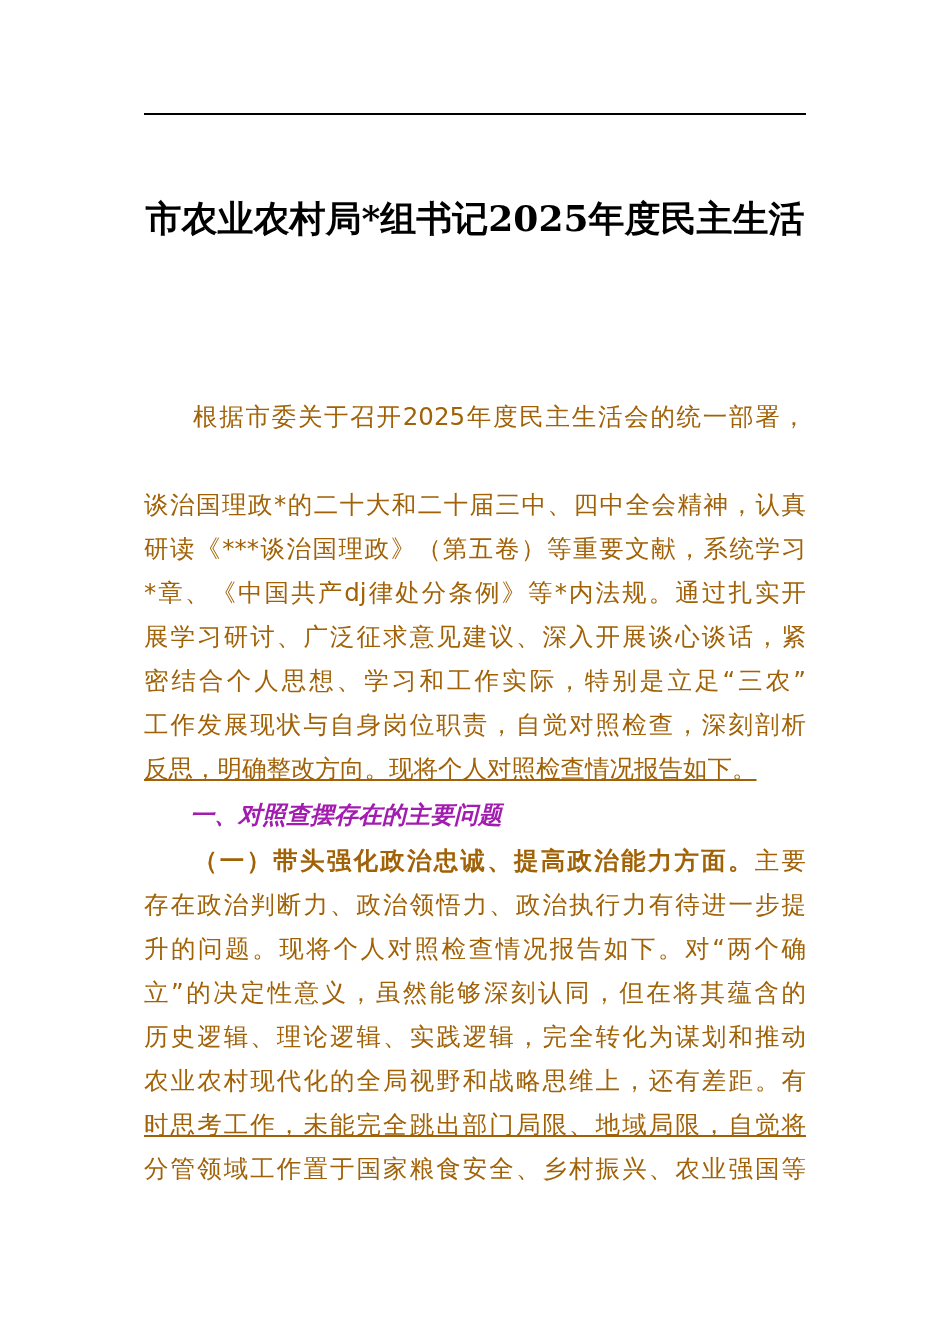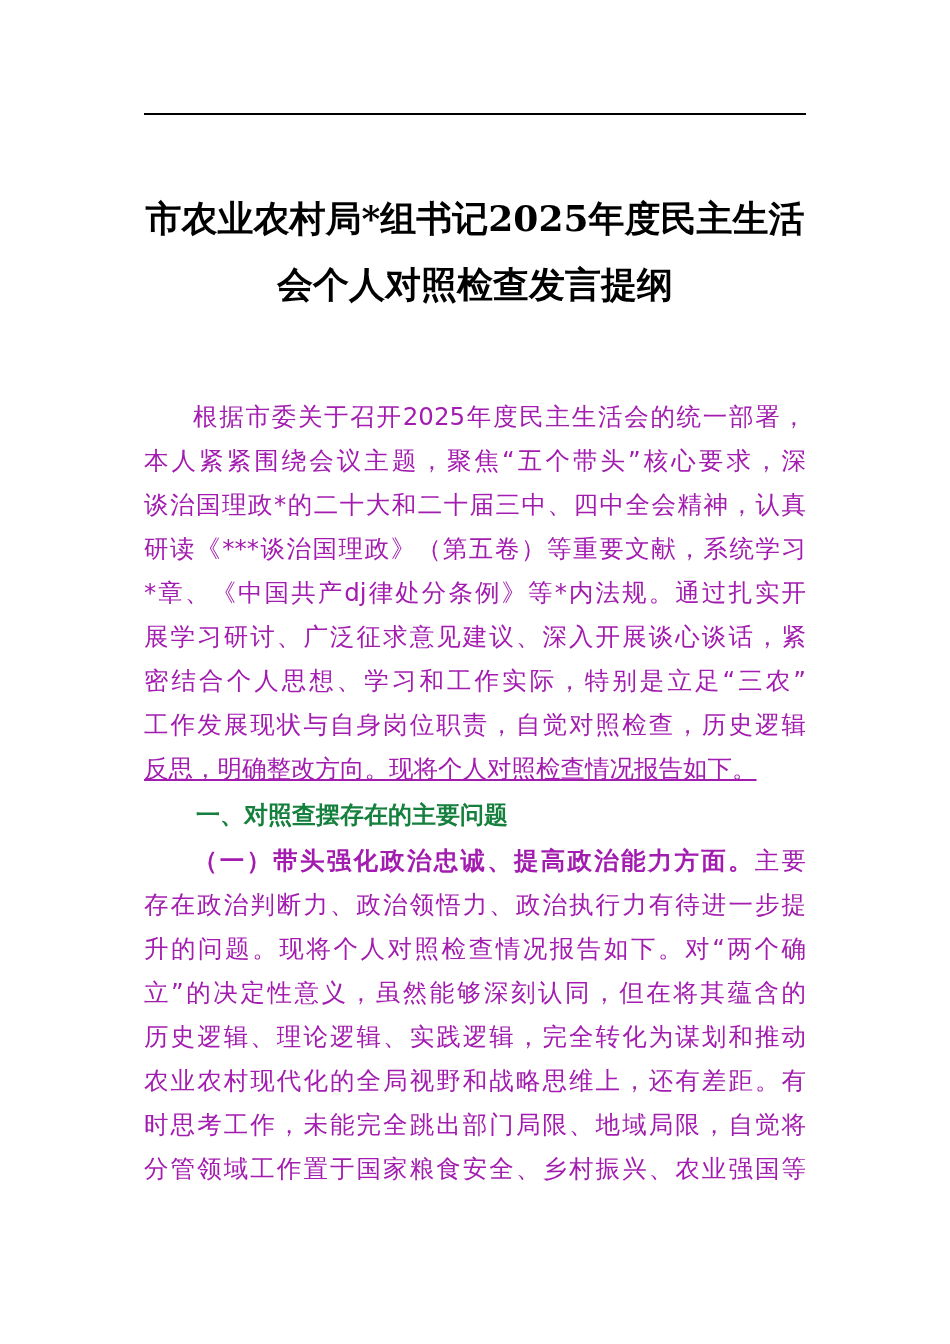--- a/index.html
+++ b/index.html
@@ -51,70 +51,69 @@
       left: 144px;
       width: 662px;
       font-family: "DejaVu Sans", "Liberation Sans", sans-serif;
       font-size: 24.5px;
       line-height: 30px;
       white-space: nowrap;
       text-align: justify;
       text-align-last: justify;
       letter-spacing: 0px;
       font-weight: normal;
-      color: #a21caf;
+      color: #a16207;
     }
     .body-line.last {
       text-align-last: left;
       text-decoration: underline;
     }
     .body-line.indent {
       left: 193px;
       width: 613px;
     }
     .heading-line {
       position: absolute;
-      left: 196px;
+      left: 190px;
       font-family: "DejaVu Sans", "Liberation Sans", sans-serif;
       font-weight: bold;
       font-size: 24px;
       line-height: 30px;
       white-space: nowrap;
-      color: #15803d;
+      color: #a21caf;
+      font-style: italic;
     }
     .sub-lead {
       font-weight: bold;
     }
   </style>
 </head>
 <body>
 
 <div class="page">
 
   <div class="header-rule"></div>
 
   <div class="title-line t1">市农业农村局*组书记2025年度民主生活</div>
-  <div class="title-line t2">会个人对照检查发言提纲</div>
 
   <div class="body-line indent" style="top:402px;">根据市委关于召开2025年度民主生活会的统一部署，</div>
-  <div class="body-line" style="top:446px;">本人紧紧围绕会议主题，聚焦“五个带头”核心要求，深</div>
   <div class="body-line" style="top:490px;">谈治国理政*的二十大和二十届三中、四中全会精神，认真</div>
   <div class="body-line" style="top:534px;">研读《***谈治国理政》（第五卷）等重要文献，系统学习</div>
   <div class="body-line" style="top:622px;">展学习研讨、广泛征求意见建议、深入开展谈心谈话，紧</div>
   <div class="body-line" style="top:578px;">*章、《中国共产dj律处分条例》等*内法规。通过扎实开</div>
   <div class="body-line" style="top:666px;">密结合个人思想、学习和工作实际，特别是立足“三农”</div>
-  <div class="body-line" style="top:710px;">工作发展现状与自身岗位职责，自觉对照检查，历史逻辑</div>
+  <div class="body-line" style="top:710px;">工作发展现状与自身岗位职责，自觉对照检查，深刻剖析</div>
   <div class="body-line last" style="top:754px;">反思，明确整改方向。现将个人对照检查情况报告如下。</div>
 
   <div class="heading-line" style="top:800px;">一、对照查摆存在的主要问题</div>
 
   <div class="body-line indent" style="top:846px; left:193px; width:613px;">
     <span class="sub-lead">（一）带头强化政治忠诚、提高政治能力方面。</span><span>主要</span>
   </div>
   <div class="body-line" style="top:890px;">存在政治判断力、政治领悟力、政治执行力有待进一步提</div>
   <div class="body-line" style="top:934px;">升的问题。现将个人对照检查情况报告如下。对“两个确</div>
   <div class="body-line" style="top:978px;">立”的决定性意义，虽然能够深刻认同，但在将其蕴含的</div>
   <div class="body-line" style="top:1066px;">农业农村现代化的全局视野和战略思维上，还有差距。有</div>
   <div class="body-line" style="top:1022px;">历史逻辑、理论逻辑、实践逻辑，完全转化为谋划和推动</div>
-  <div class="body-line" style="top:1110px;">时思考工作，未能完全跳出部门局限、地域局限，自觉将</div>
+  <div class="body-line" style="top:1110px;text-decoration:underline;">时思考工作，未能完全跳出部门局限、地域局限，自觉将</div>
   <div class="body-line" style="top:1154px;">分管领域工作置于国家粮食安全、乡村振兴、农业强国等</div>
 
 </div>
 
 </body></html>

